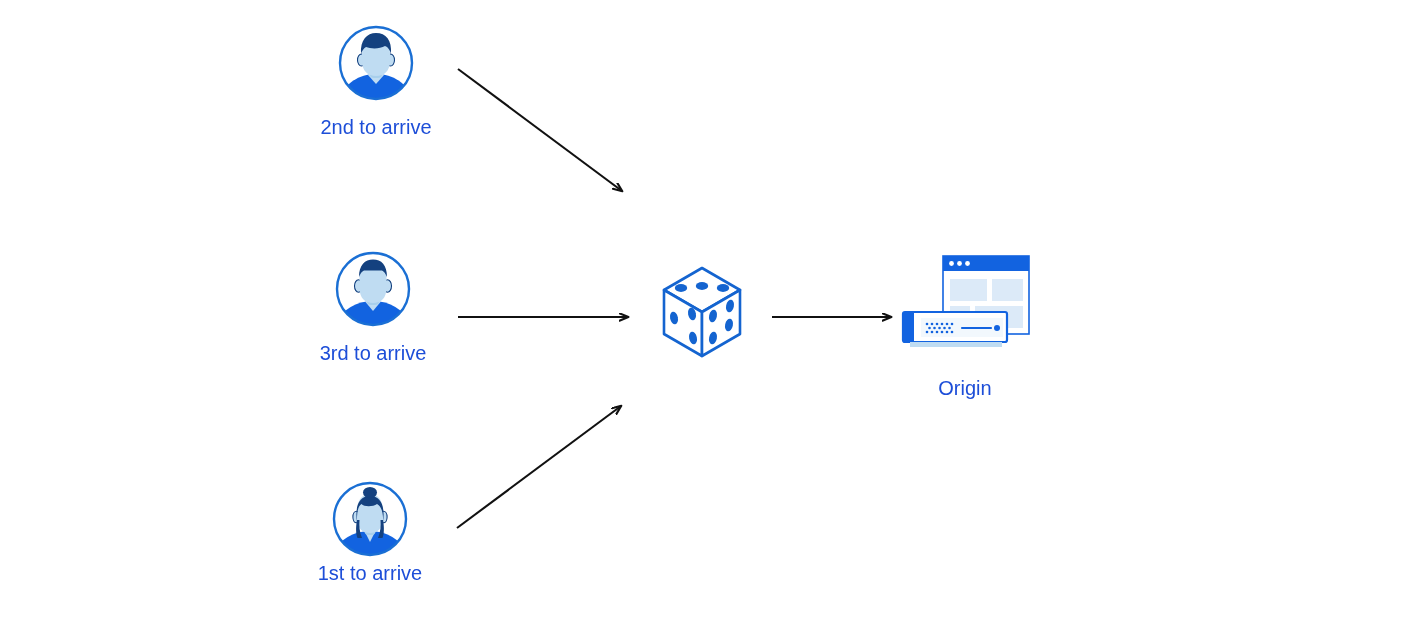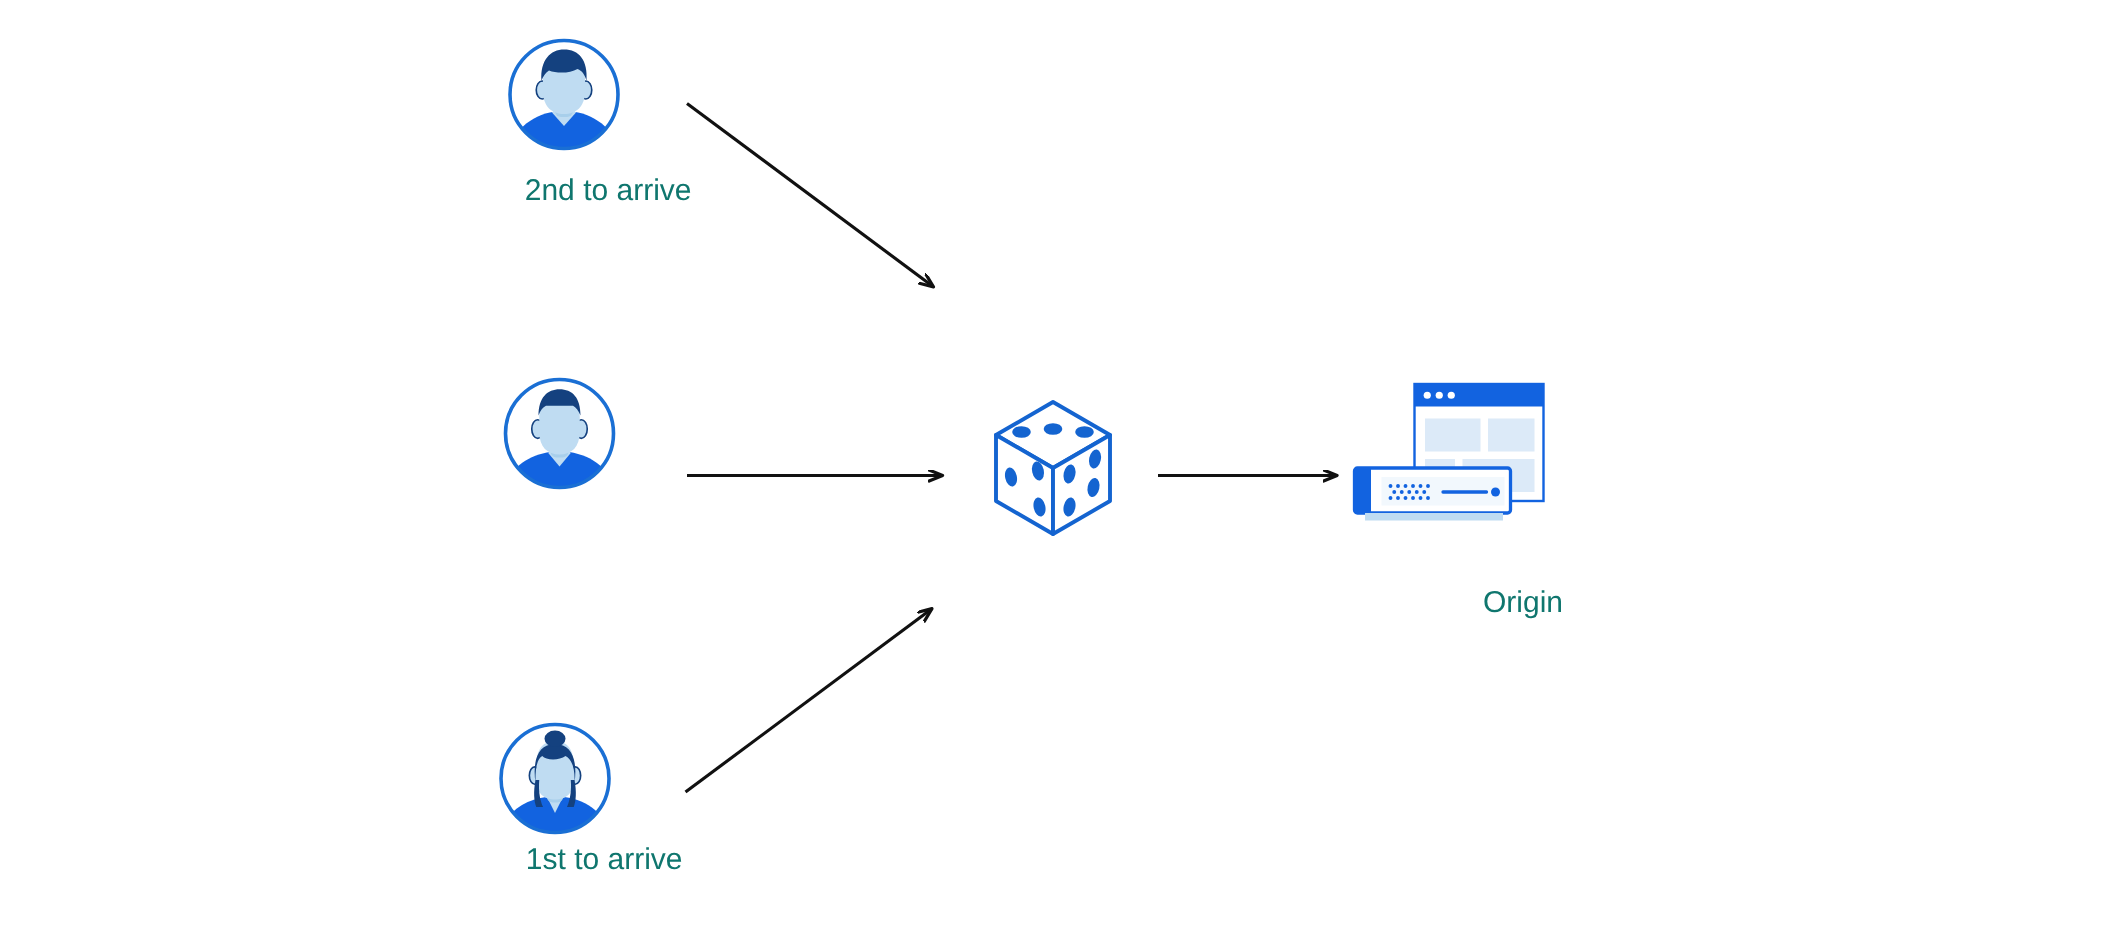--- a/index.html
+++ b/index.html
@@ -17,24 +17,24 @@
     background: #ffffff;
     overflow: hidden;
   }
   .node {
     position: absolute;
   }
   .node-icon {
     display: block;
   }
   .node-label {
-    text-align: right;
+    text-align: center;
     font-family: "Liberation Sans", sans-serif;
     font-size: 20px;
-    color: #0f766e;
+    color: #1d4ed8;
     line-height: 24px;
     white-space: nowrap;
   }
   .edge-layer {
     position: absolute;
     left: 0;
     top: 0;
     width: 1405px;
     height: 633px;
     pointer-events: none;
@@ -46,21 +46,21 @@
   #node-client-2nd .node-label { margin-top: 13px; }
   #node-client-3rd .node-label { margin-top: 13px; }
   #node-client-1st .node-label { margin-top: 3px; }
   .avatar-wrap {
     width: 170px;
     display: flex;
     justify-content: center;
   }
   #node-randomizer { left: 652px; top: 258px; width: 100px; }
   #node-origin { left: 888px; top: 252px; width: 154px; }
-  #node-origin .node-label { margin-top: 28px; }
+  #node-origin .node-label { margin-top: 14px; }
   .origin-wrap {
     width: 154px;
     display: flex;
     justify-content: center;
   }
 </style>
 </head>
 <body>
 
 <div id="diagram-root">
@@ -133,20 +133,21 @@
           <path d="M 31.5 52 L 39 61 L 46.5 52 L 44 49 L 34 49 Z" fill="#bfdcf2"></path>
           <rect x="33" y="41" width="12" height="14" rx="4" fill="#a8cfeb"></rect>
           <ellipse cx="24.5" cy="36" rx="4" ry="6.2" fill="#bfdcf2" stroke="#14417f" stroke-width="1.1"></ellipse>
           <ellipse cx="53.5" cy="36" rx="4" ry="6.2" fill="#bfdcf2" stroke="#14417f" stroke-width="1.1"></ellipse>
           <path d="M 25.5 28 C 25.5 17 31 12 39 12 C 47 12 52.5 17 52.5 28 L 52.5 38 C 52.5 48 47 53 39 53 C 31 53 25.5 48 25.5 38 Z" fill="#bfdcf2"></path>
           <path d="M 25 27 C 25 15 31 9.5 39 9.5 C 47.5 9.5 53 15 53 27 C 51.5 23.5 50 21.5 48 20.5 L 30 20.5 C 27.8 21.5 26.3 23.5 25 27 Z" fill="#14417f"></path>
         </g>
         <circle cx="39" cy="39" r="36" fill="none" stroke="#1a6fd4" stroke-width="2.4"></circle>
       </svg>
     </div>
+    <div class="node-label">3rd to arrive</div>
   </div>
 
   <div class="node" id="node-client-1st">
     <div class="avatar-wrap">
       <svg class="node-icon" width="78" height="78" viewBox="0 0 78 78" xmlns="http://www.w3.org/2000/svg">
         <defs>
           <clipPath id="clip-av-3">
               <circle cx="39" cy="39" r="36"></circle>
             </clipPath>
         </defs>

